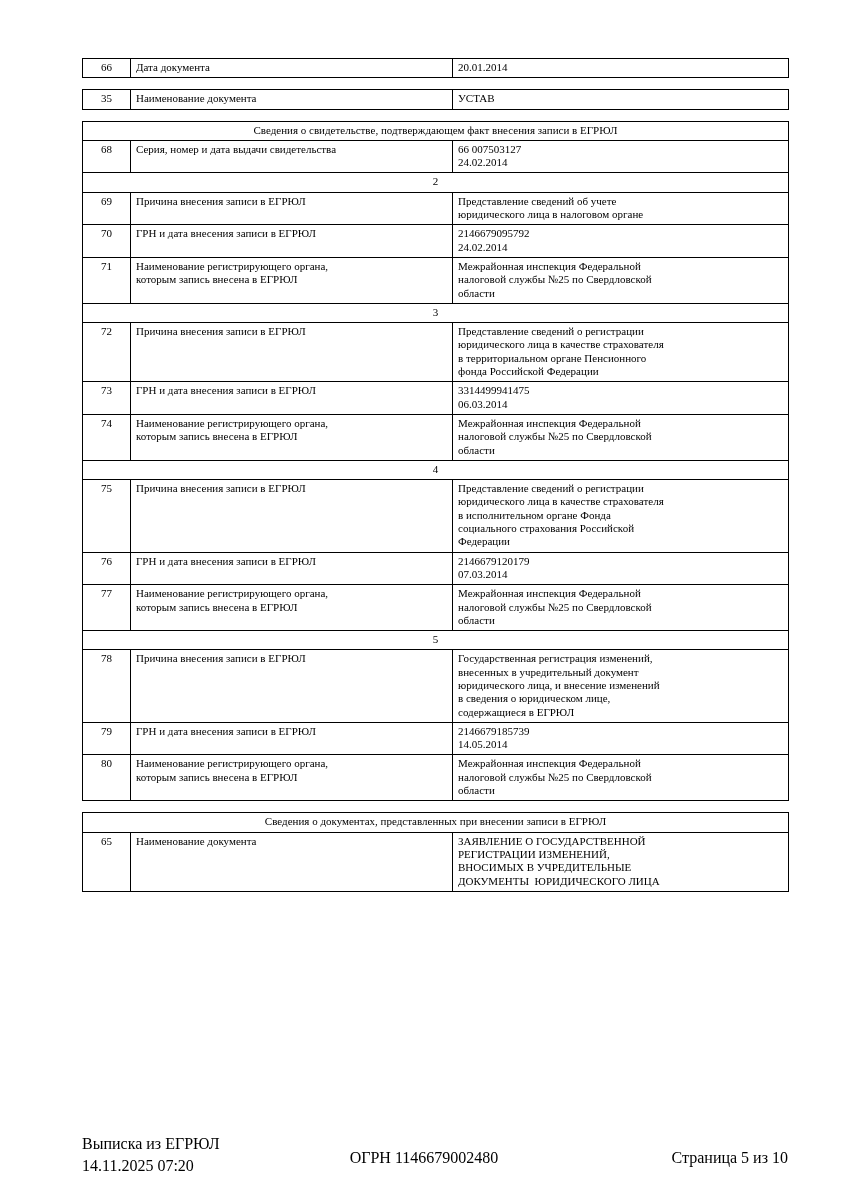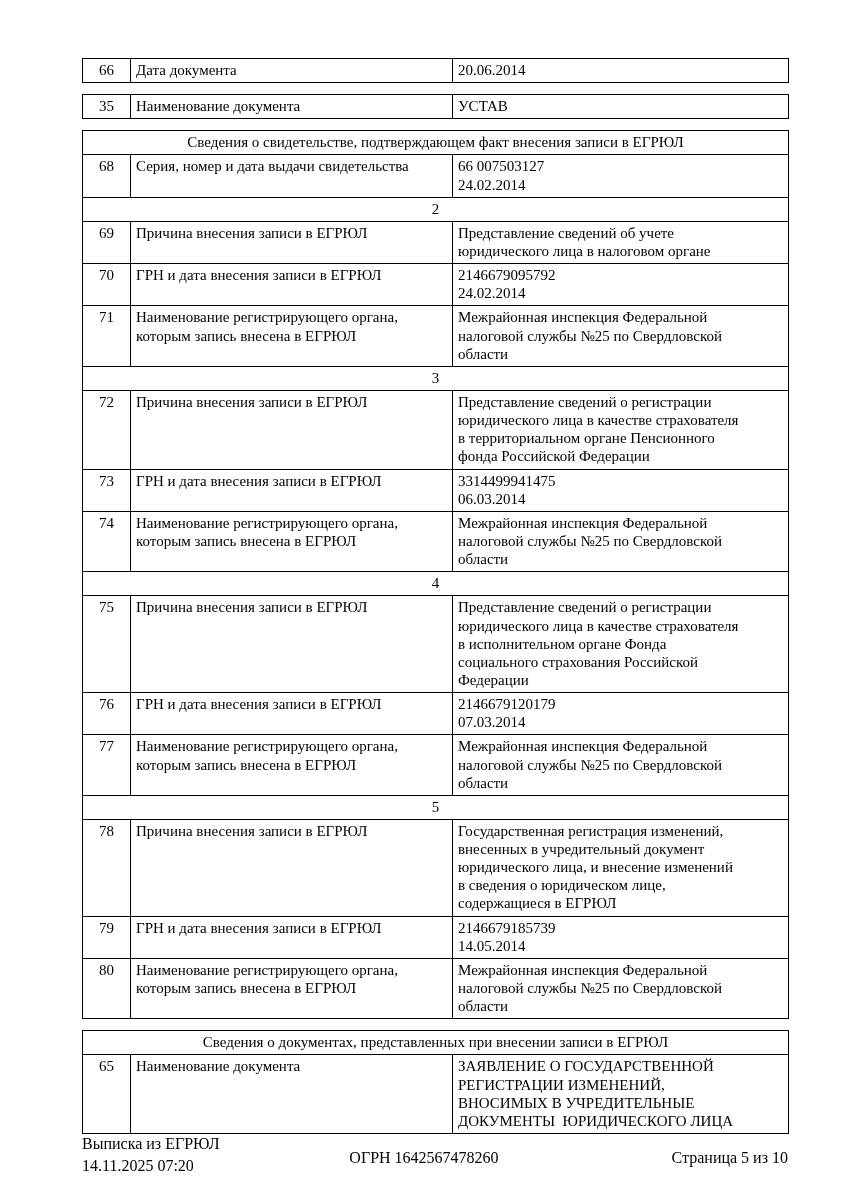--- a/index.html
+++ b/index.html
@@ -23,21 +23,21 @@
     height: 1200px;
     box-sizing: border-box;
   }
   .doc-table {
     position: absolute;
     left: 82px;
     top: 58px;
     width: 706px;
     border-collapse: collapse;
     table-layout: fixed;
-    font-size: 15px;
+    font-size: 11px;
     line-height: 1.21;
   }
   .doc-table td {
     border: 1px solid #000000;
     padding: 2px 5px 3px 5px;
     vertical-align: top;
   }
   .col-num {
     width: 48px;
     text-align: center;
@@ -104,21 +104,21 @@
       <col class="col-name">
       <col class="col-val">
     </colgroup>
     <tbody>
         <tr>
           <td class="col-num">66</td>
           <td class="col-name">
             <span class="cellline">Дата документа</span>
           </td>
           <td class="col-val">
-            <span class="cellline">20.06.2014</span>
+            <span class="cellline">20.01.2014</span>
           </td>
         </tr>
         <tr class="spacer">
           <td colspan="3"></td>
         </tr>
         <tr>
           <td class="col-num">35</td>
           <td class="col-name">
             <span class="cellline">Наименование документа</span>
           </td>
@@ -309,17 +309,17 @@
           </td>
         </tr>
       </tbody>
   </table>
 
   <div class="footer">
     <div class="f-left">
       <div>Выписка из ЕГРЮЛ</div>
       <div>14.11.2025 07:20</div>
     </div>
-    <div class="f-center">ОГРН 1642567478260</div>
+    <div class="f-center">ОГРН 1146679002480</div>
     <div class="f-right">Страница 5 из 10</div>
   </div>
 
 </div>
 
 </body></html>

